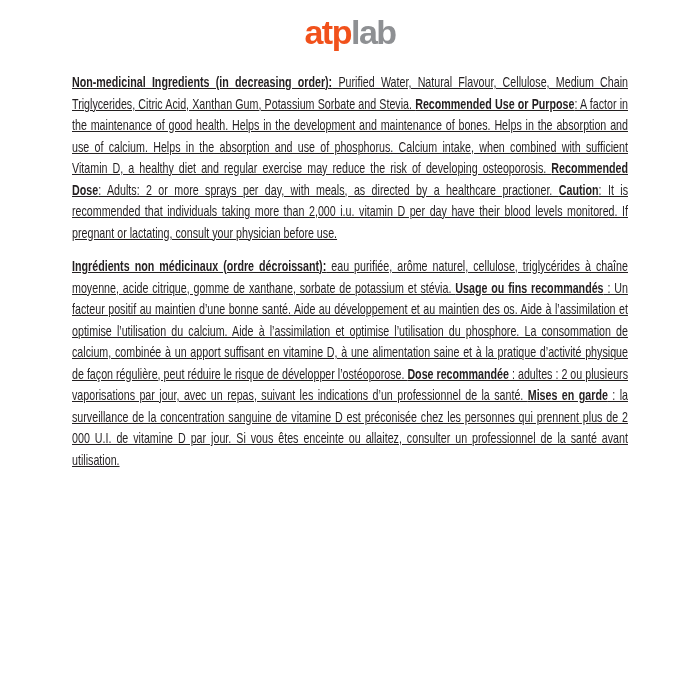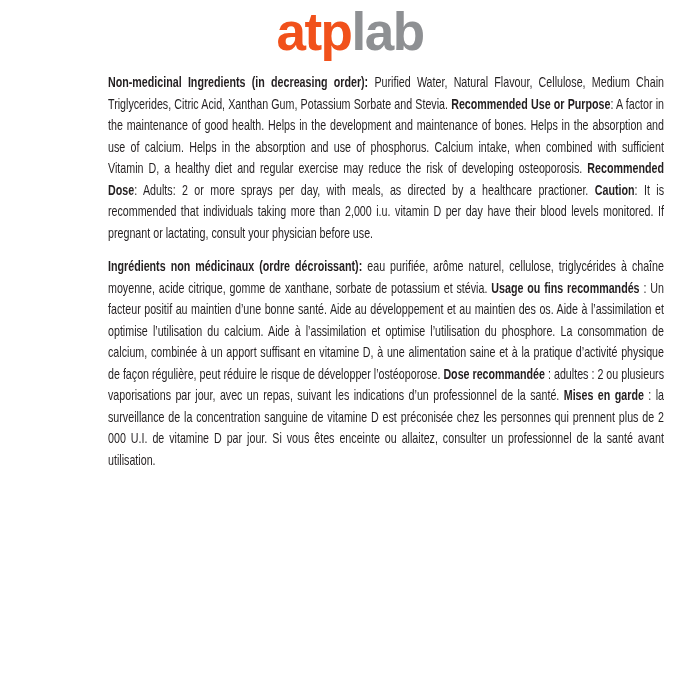--- a/index.html
+++ b/index.html
@@ -1,35 +1,35 @@
 <!DOCTYPE html>
 <html style="--brand-orange: #F1511B; --brand-gray: #8E9093; --text-black: #231F20;"><head>
 <meta charset="utf-8">
 <style>
   html, body { margin: 0; padding: 0; background: #fff; }
   body { font-family: "Liberation Sans", "DejaVu Sans", sans-serif; color: var(--text-black, #231F20); }
   .page { width: 700px; height: 700px; background: #fff; overflow: hidden; position: relative; }
 
   
-  .logo { text-align: center; padding-top: 8px; font-size: 53px; font-weight: bold; letter-spacing: -1.5px; line-height: 48px; }
+  .logo { text-align: center; padding-top: 8px; font-size: 34px; font-weight: bold; letter-spacing: -1.5px; line-height: 48px; }
   .logo-atp { color: var(--brand-orange, #F1511B); }
   .logo-lab { color: var(--brand-gray, #8E9093); }
 
   
   .table-box { margin: 69px auto 0 auto; width: 553px; border: 2px solid #1a1a1a; background: #fff; }
   .tb-scale { width: 776px; transform: scaleX(0.7126); transform-origin: 0 0; }
   .tb-header { text-align: center; padding: 12px 12px 13px 12px; font-size: 15.5px; white-space: nowrap; }
   .tb-header .b { font-weight: bold; }
   .tb-bar { height: 5px; background: #231F20; margin: 0 12px; }
   .tb-row { display: flex; align-items: flex-end; padding: 10px 12px 14px 12px; font-size: 15.5px; }
   .tb-row .name, .tb-row .amount { white-space: nowrap; }
   .leader { flex: 1; border-bottom: 2px dotted #231F20; margin: 0 4px 3px 4px; height: 0; }
 
   
-  .copy { margin: 15px 0 0 108px; }
+  .copy { margin: 15px 0 0 72px; text-decoration: underline; }
   .para { width: 780px; transform: scaleX(0.7128); transform-origin: 0 0; margin: 0;
           font-size: 15px; line-height: 21.5px; text-align: justify; }
   .para + .para { margin-top: 12px; }
   .b { font-weight: bold; }
 </style>
 </head>
 <body>
 
 <div class="page">
 

